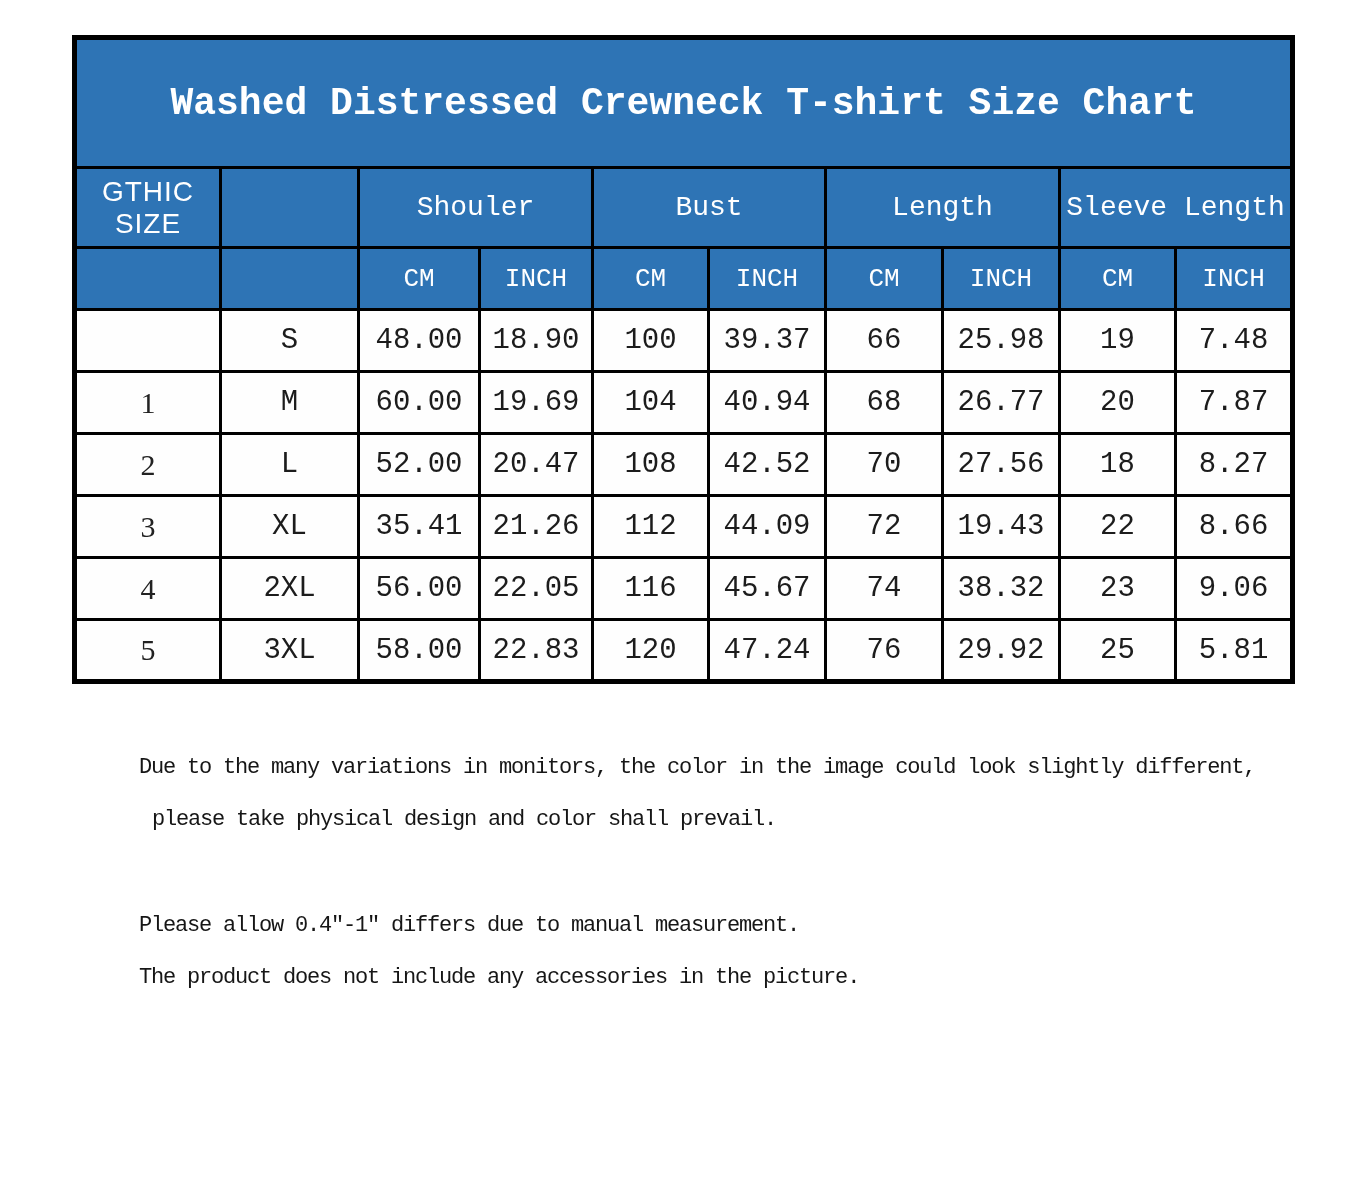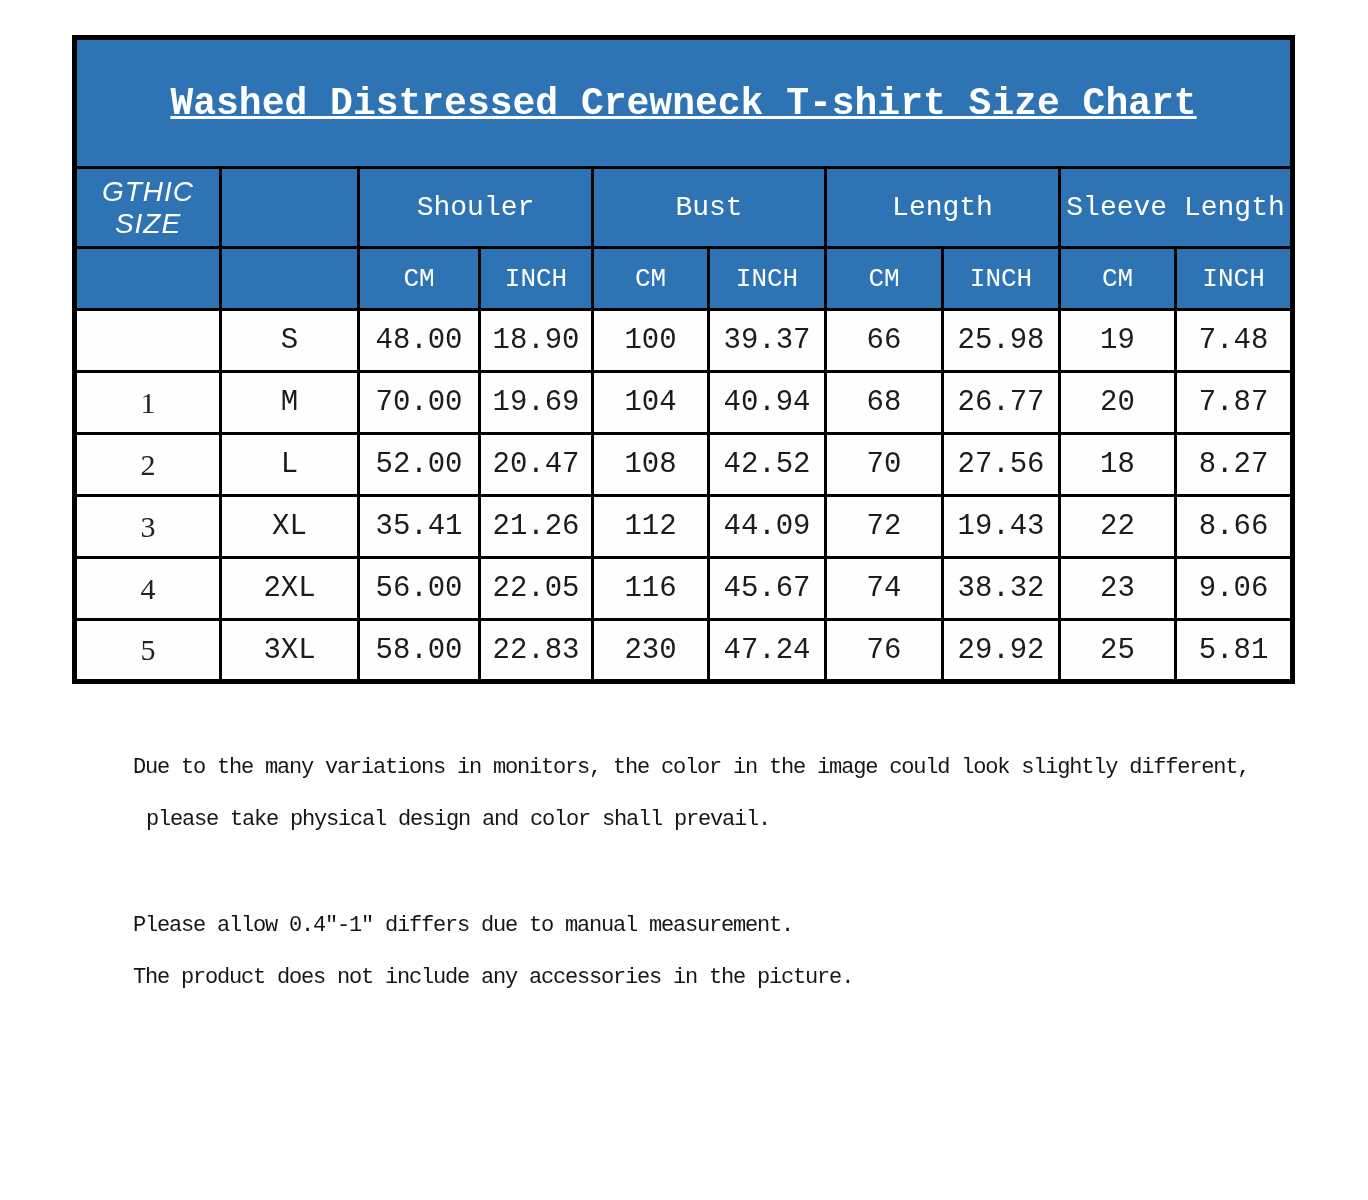--- a/index.html
+++ b/index.html
@@ -19,34 +19,33 @@
   .size-table td {
     border: 3px solid #000;
     text-align: center; vertical-align: middle;
     padding: 0; overflow: hidden;
   }
   .blue { background: #2e74b5; color: #ffffff; }
   .title-cell {
     height: 130px;
     font-size: 38px; font-weight: bold;
     padding-left: 135px;
-    text-decoration: underline;
   }
   .group-row td { height: 80px; font-size: 28px; }
   .corner-cell {
     font-family: "Liberation Sans", sans-serif;
-    font-style: italic; font-size: 24px; letter-spacing: 1px;
+    font-size: 24px; letter-spacing: 1px;
   }
   .unit-row td { height: 62px; font-size: 26px; margin-left: 11px; }
   .data-row td { height: 62px; font-size: 29px; color: #1c1c1c; background: #fefefe; }
   .data-row .no-cell { font-family: "Liberation Serif", serif; font-size: 30px; color: #222; }
   .note {
     position: absolute;
     font-size: 22px; letter-spacing: -1.2px;
-    color: #161616; white-space: pre;
+    color: #161616; white-space: pre; margin-left: 6px;
   }
   #note-1 { left: 133px; top: 755px; }
   #note-2 { left: 146px; top: 807px; }
   #note-3 { left: 133px; top: 913px; }
   #note-4 { left: 133px; top: 965px; }
 </style>
 </head>
 <body>
 
 <table class="size-table">
@@ -94,21 +93,21 @@
     <td>100</td>
     <td>39.37</td>
     <td>66</td>
     <td>25.98</td>
     <td>19</td>
     <td>7.48</td>
   </tr>
   <tr class="data-row">
     <td class="no-cell">1</td>
     <td>M</td>
-    <td>70.00</td>
+    <td>60.00</td>
     <td>19.69</td>
     <td>104</td>
     <td>40.94</td>
     <td>68</td>
     <td>26.77</td>
     <td>20</td>
     <td>7.87</td>
   </tr>
   <tr class="data-row">
     <td class="no-cell">2</td>
@@ -144,21 +143,21 @@
     <td>74</td>
     <td>38.32</td>
     <td>23</td>
     <td>9.06</td>
   </tr>
   <tr class="data-row">
     <td class="no-cell">5</td>
     <td>3XL</td>
     <td>58.00</td>
     <td>22.83</td>
-    <td>230</td>
+    <td>120</td>
     <td>47.24</td>
     <td>76</td>
     <td>29.92</td>
     <td>25</td>
     <td>5.81</td>
   </tr>
 </tbody>
   </table>
 
 <div class="note" id="note-1">Due to the many variations in monitors, the color in the image could look slightly different,</div>

